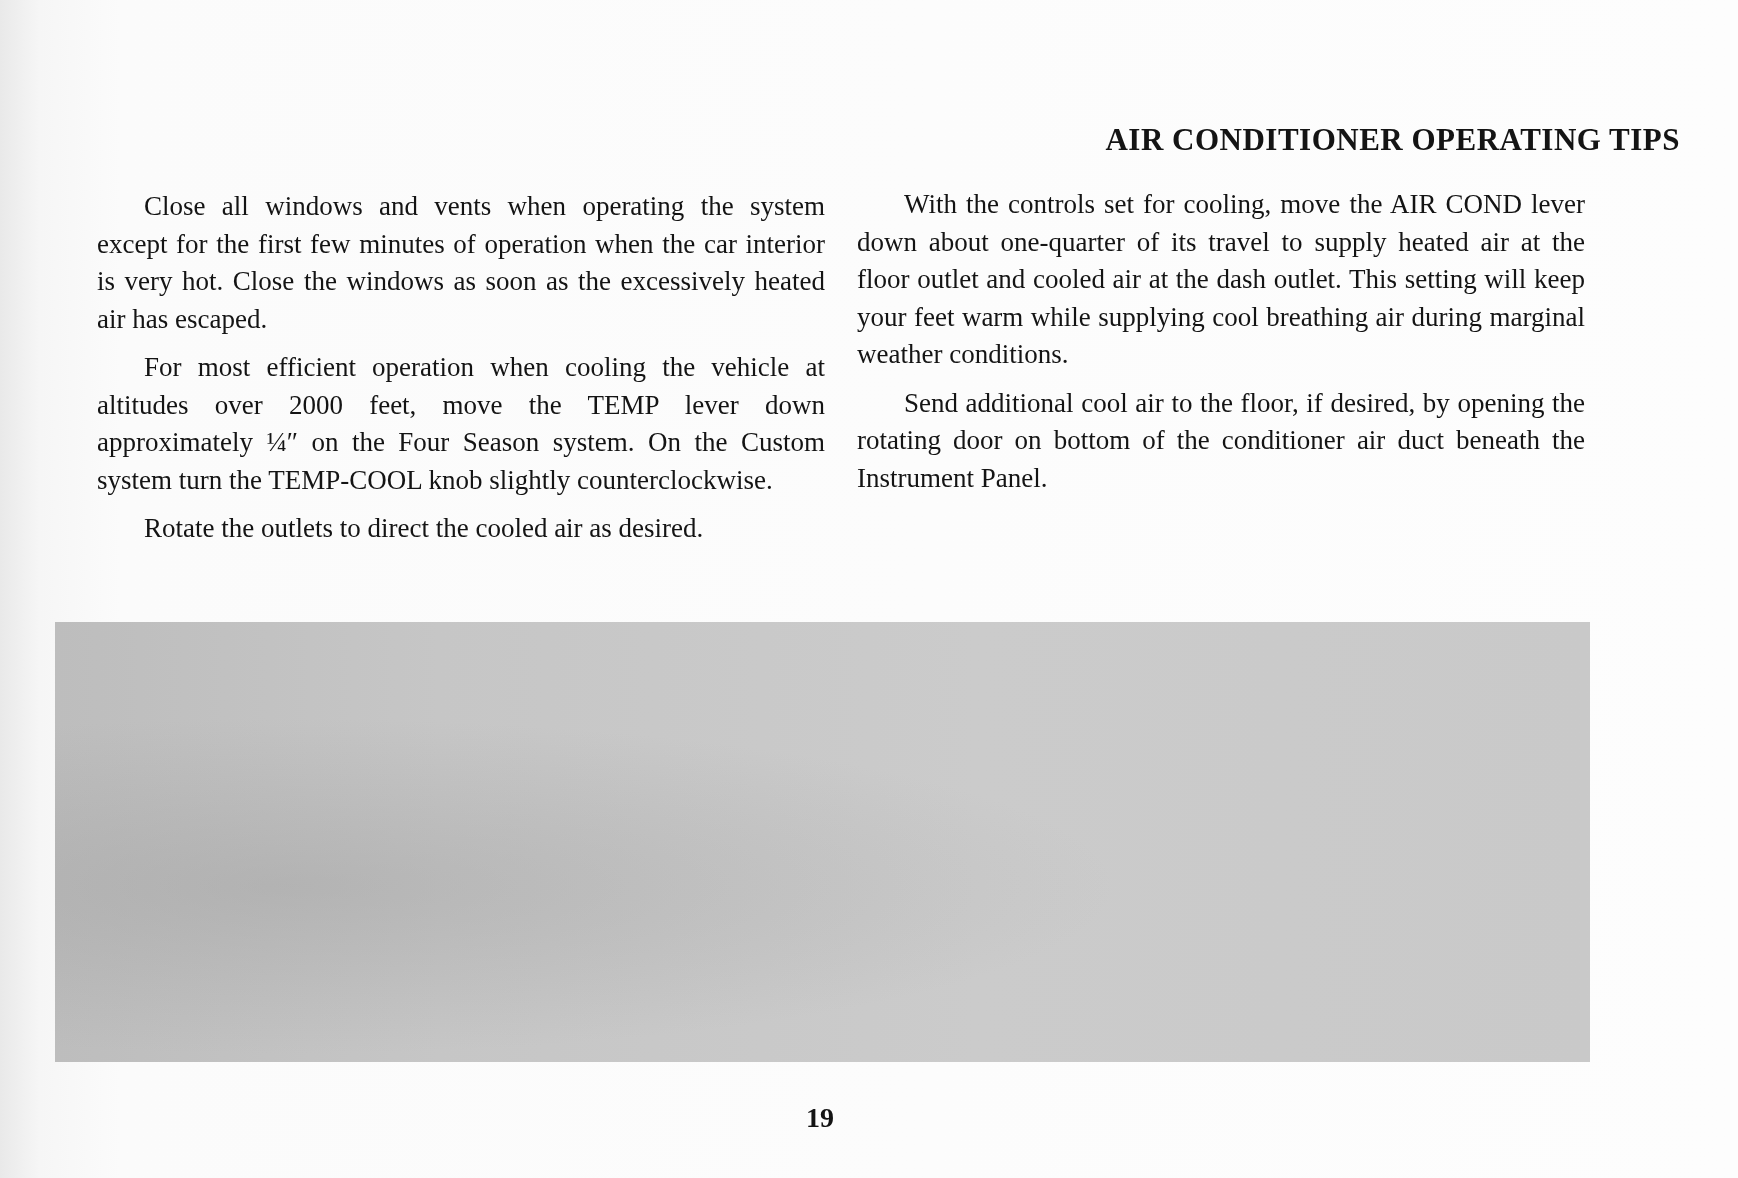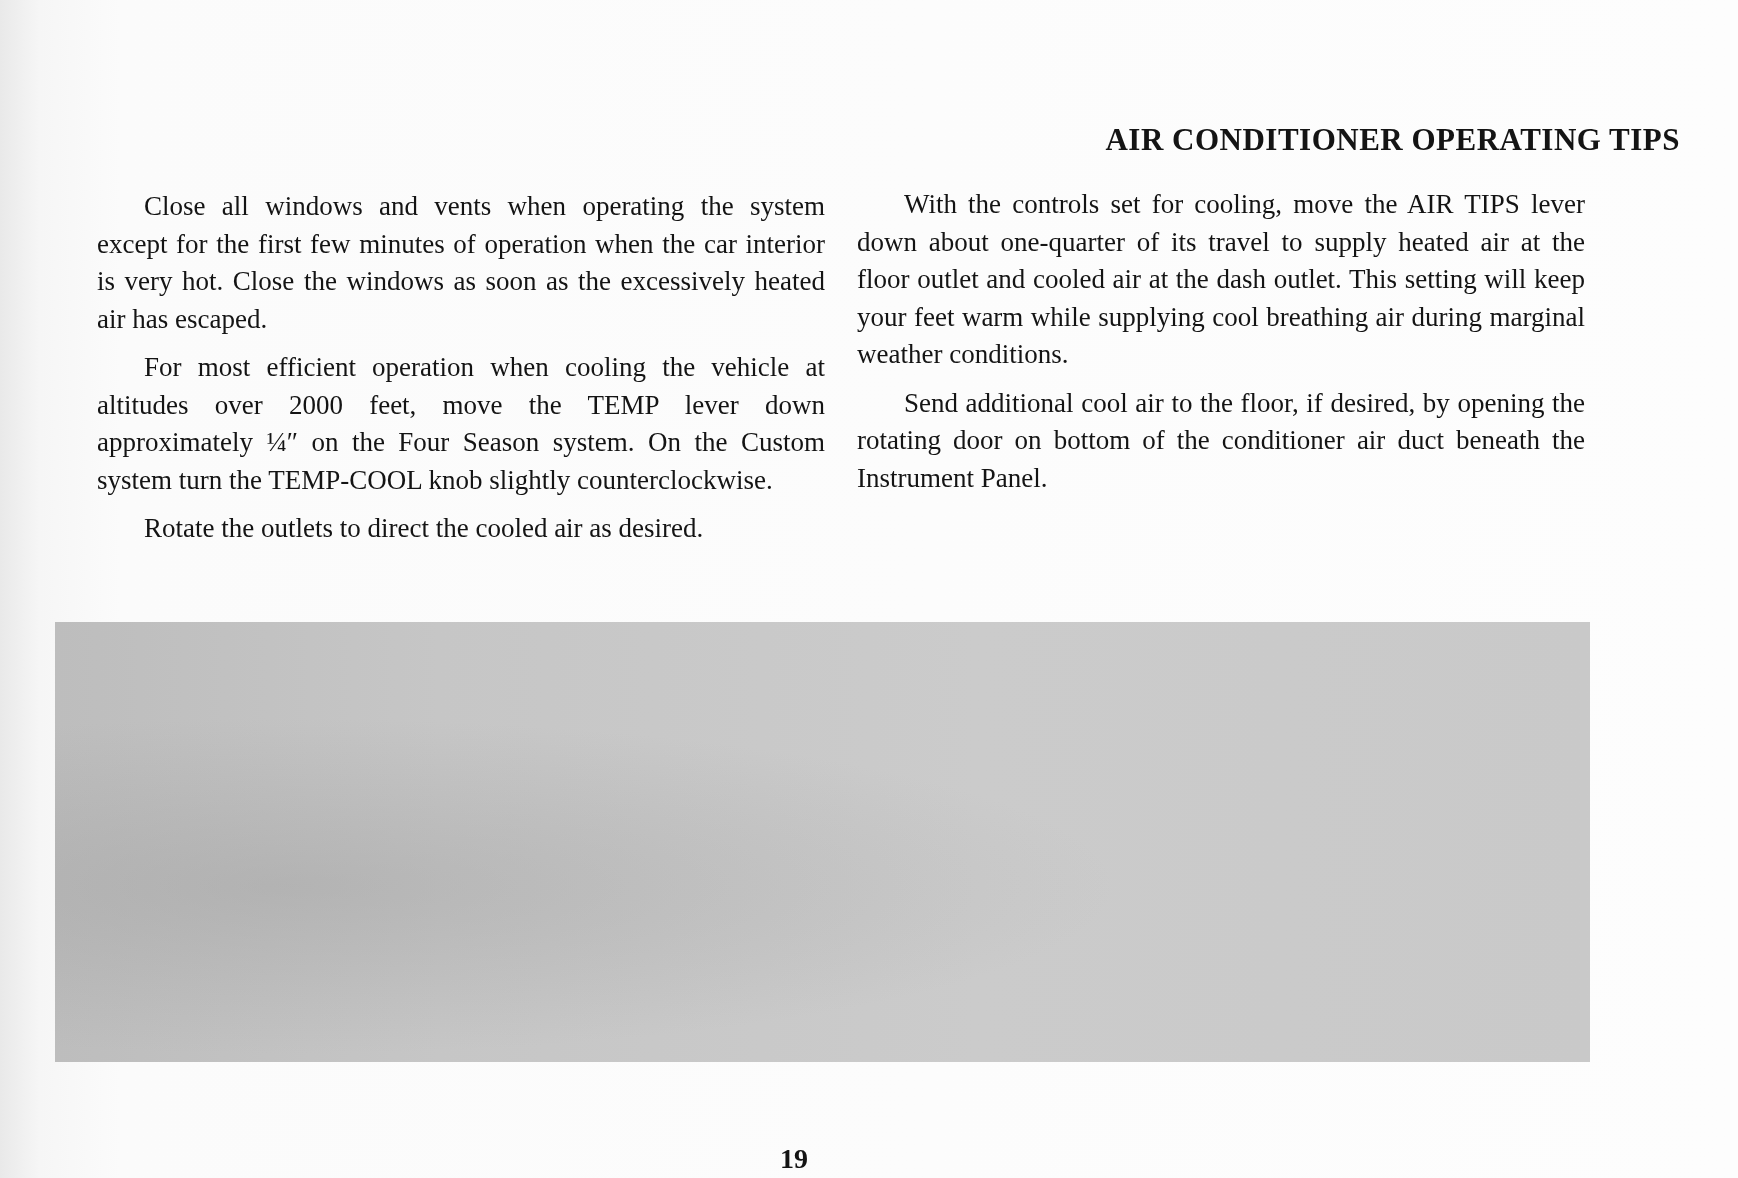--- a/index.html
+++ b/index.html
@@ -18,35 +18,35 @@
   .col.right { left:857px; top:186px; width:728px; }
   .col p { margin:0 0 11px 0; text-indent:47px; }
   .subhead { font-weight:bold; font-size:28px; margin:0 0 11px 0; line-height:37px; }
   .figure {
     position:absolute; left:55px; top:622px; width:1535px; height:440px;
     background:
       radial-gradient(ellipse at 15% 60%, rgba(150,150,150,0.35), rgba(0,0,0,0) 45%),
       linear-gradient(90deg, #bdbdbd 0%, #c6c6c6 25%, #cbcbcb 60%, #c9c9c9 100%);
   }
   .pagenum {
-    position:absolute; top:1143px; left:780px; width:80px; 
+    position:absolute; top:1102px; left:780px; width:80px; text-align:center;
     font-weight:bold; font-size:28px;
   }
 </style>
 </head>
 <body>
 
 <div class="title">AIR CONDITIONER OPERATING TIPS</div>
 
 <div class="col left">
   <p>Close all windows and vents when operating the system except for the first few minutes of operation when the car interior is very hot. Close the windows as soon as the excessively heated air has escaped.</p>
   <p>For most efficient operation when cooling the vehicle at altitudes over 2000 feet, move the TEMP lever down approximately ¼″ on the Four Season system. On the Custom system turn the TEMP-COOL knob slightly counterclockwise.</p>
   <p>Rotate the outlets to direct the cooled air as desired.</p>
 </div>
 
 <div class="col right">
-  <p>With the controls set for cooling, move the AIR TIPS lever down about one-quarter of its travel to supply heated air at the floor outlet and cooled air at the dash outlet. This setting will keep your feet warm while supplying cool breathing air during marginal weather conditions.</p>
+  <p>With the controls set for cooling, move the AIR COND lever down about one-quarter of its travel to supply heated air at the floor outlet and cooled air at the dash outlet. This setting will keep your feet warm while supplying cool breathing air during marginal weather conditions.</p>
   <p>Send additional cool air to the floor, if desired, by opening the rotating door on bottom of the conditioner air duct beneath the Instrument Panel.</p>
 </div>
 
 <div class="figure"></div>
 
 <div class="pagenum">19</div>
 
 </body></html>

